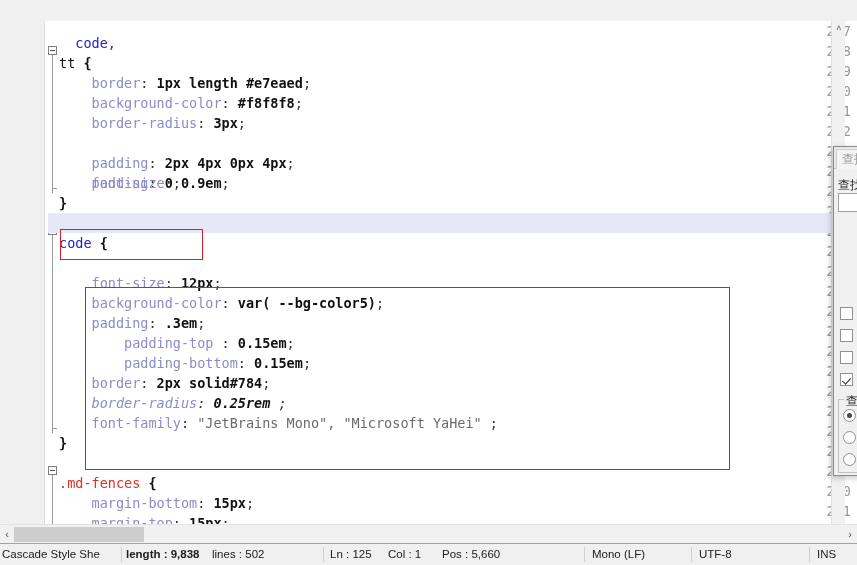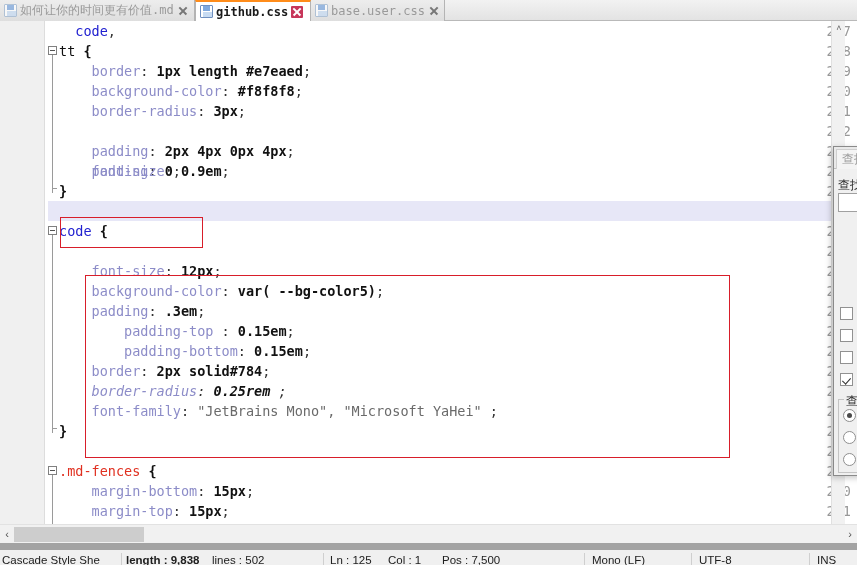--- a/index.html
+++ b/index.html
@@ -46,21 +46,21 @@
   .lnum{position:absolute;right:6px;width:40px;text-align:right;
     font-family:"DejaVu Sans Mono","Liberation Mono",monospace;font-size:13.5px;color:#989898;
     height:20px;line-height:20px;}
   .foldcol{position:absolute;left:45px;top:0;width:14px;height:503px;background:#ffffff;}
   .foldbox{position:absolute;left:3px;width:9px;height:9px;box-sizing:border-box;
     border:1px solid #808080;background:#fff;}
   .foldbox::before{content:"";position:absolute;left:1px;top:3px;width:5px;height:1px;background:#555;}
   .foldline{position:absolute;left:7px;width:1px;background:#9a9a9a;}
   .foldend{position:absolute;width:5px;height:1px;background:#9a9a9a;left:7px;}
 
-  .codearea{position:absolute;left:59px;top:0;right:0;height:363px;text-align:center;}
+  .codearea{position:absolute;left:59px;top:12px;right:0;height:363px;text-align:center;}
   .cline{position:absolute;left:0;height:20px;line-height:20px;white-space:pre;
     font-family:"DejaVu Sans Mono","Liberation Mono",monospace;font-size:13.5px;}
   .curline{position:absolute;left:-11px;width:785px;height:20px;background:#e7e7f7;}
   .sel  {color:#2020d0;}
   .selr {color:#e03020;}
   .prop {color:#8c8cc8;}
   .val  {color:#111;font-weight:bold;}
   .punc {color:#333;}
   .str  {color:#6a6a6a;}
   .brace{color:#111;font-weight:bold;}
@@ -72,21 +72,21 @@
   .vscroll{position:absolute;right:12px;top:0;width:14px;height:503px;background:#f1f1f1;border-left:1px solid #e0e0e0;box-sizing:border-box;}
   .vscroll .arrow{position:absolute;left:0;width:14px;height:14px;color:#6b6b6b;font-size:9px;text-align:center;line-height:14px;}
 
   
   .hscroll{position:absolute;left:0;top:524px;width:857px;height:19px;background:#f1f1f1;border-top:1px solid #e2e2e2;box-sizing:border-box;}
   .hscroll .harrow{position:absolute;top:0;width:14px;height:19px;line-height:19px;text-align:center;color:#555;font-size:11px;}
   .hthumb{position:absolute;left:14px;top:2px;width:130px;height:15px;background:#cdcdcd;}
 
   
   .status{position:absolute;left:0;top:543px;width:857px;height:22px;
-    background:#f0f0f0;border-top:7px solid #a3a3a3;box-sizing:border-box;
+    background:#f0f0f0;border-top:1px solid #a3a3a3;box-sizing:border-box;
     font-family:"Liberation Sans",sans-serif;font-size:11.5px;color:#202020;}
   .scell{position:absolute;top:0;height:21px;line-height:21px;overflow:hidden;white-space:nowrap;}
   .sdiv{position:absolute;top:3px;width:1px;height:15px;background:#cfcfcf;}
 
   
   .finddlg{position:absolute;left:833px;top:146px;width:160px;height:330px;
     background:#f0f0f0;border:1px solid #8a8a8a;box-sizing:border-box;
     box-shadow:-2px 2px 6px rgba(0,0,0,.22);overflow:hidden;}
   .fd-input{position:absolute;left:4px;width:150px;height:19px;background:#fff;border:1px solid #a0a0a0;box-sizing:border-box;
     font-family:"Liberation Sans",sans-serif;font-size:12px;color:#8a8a94;padding:1px 3px;}
@@ -99,37 +99,20 @@
   .fd-radio.on::after{content:"";position:absolute;left:3px;top:3px;width:5px;height:5px;border-radius:50%;background:#4a4a4a;}
   .fd-tabstrip{position:absolute;left:0;top:0;width:160px;height:22px;background:#e9e9e9;border-bottom:1px solid #bdbdbd;box-sizing:border-box;}
   .fd-tab{position:absolute;top:2px;height:20px;line-height:19px;padding:0 5px;font-size:12px;color:#9b9b9b;
     background:#f4f4f4;border:1px solid #cfcfcf;border-bottom:none;box-sizing:border-box;white-space:nowrap;}
 </style>
 </head>
 <body>
 
 <div id="app">
 
-  <div class="tabbar">
-    <div class="tab inactive" style="left:0px;width:195px;">
-      <span class="tabicon dim"></span>
-      <span class="tlabel">如何让你的时间更有价值.md</span>
-      <span class="closeX grey"></span>
-    </div>
-    <div class="tab active" style="left:195px;width:116px;">
-      <span class="tabicon"></span>
-      <span class="tlabel">github.css</span>
-      <span class="closeX red"></span>
-    </div>
-    <div class="tab inactive" style="left:311px;width:134px;">
-      <span class="tabicon dim"></span>
-      <span class="tlabel">base.user.css</span>
-      <span class="closeX grey"></span>
-    </div>
-  </div>
 
   <div class="editor">
     <div class="gutter"></div>
     <div class="gutter-border"></div>
 
     <div id="linenums">
         <div class="lnum" style="top: 0px;">257</div>
         <div class="lnum" style="top: 20px;">258</div>
         <div class="lnum" style="top: 40px;">259</div>
         <div class="lnum" style="top: 60px;">260</div>
@@ -214,21 +197,21 @@
   </div>
 
   <div class="status">
     <div class="scell" style="left:2px;width:118px;">Cascade Style She</div>
     <div class="sdiv" style="left:121px;"></div>
     <div class="scell" style="left:126px;width:78px;font-weight:bold;">length : 9,838</div>
     <div class="scell" style="left:212px;width:90px;">lines : 502</div>
     <div class="sdiv" style="left:323px;"></div>
     <div class="scell" style="left:330px;width:60px;">Ln : 125</div>
     <div class="scell" style="left:388px;width:56px;">Col : 1</div>
-    <div class="scell" style="left:442px;width:80px;">Pos : 7,500</div>
+    <div class="scell" style="left:442px;width:80px;">Pos : 5,660</div>
     <div class="sdiv" style="left:584px;"></div>
     <div class="scell" style="left:592px;width:90px;">Mono (LF)</div>
     <div class="sdiv" style="left:691px;"></div>
     <div class="scell" style="left:699px;width:70px;">UTF-8</div>
     <div class="sdiv" style="left:809px;"></div>
     <div class="scell" style="left:817px;width:30px;">INS</div>
   </div>
 
   <div class="finddlg">
     <div class="fd-tabstrip">

